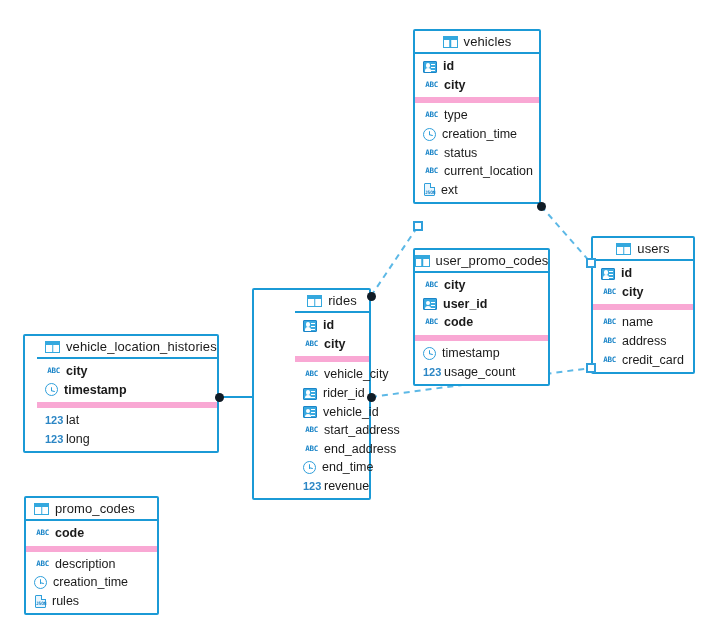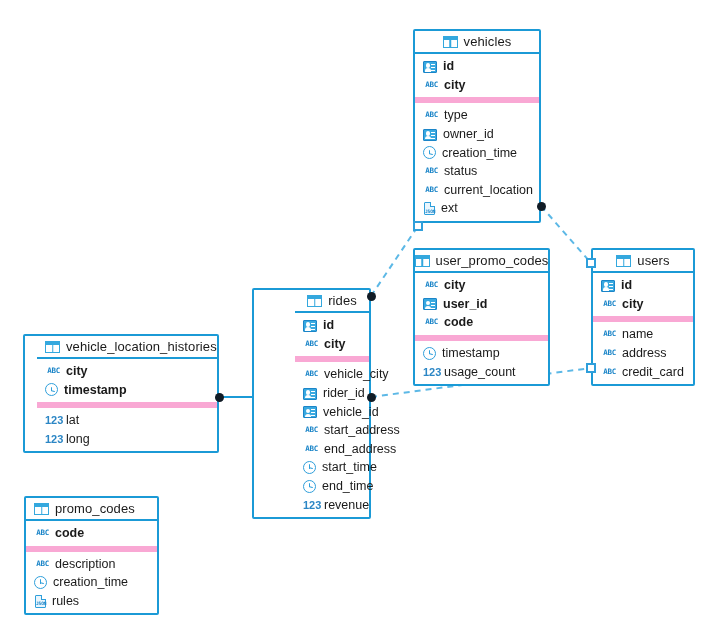--- a/index.html
+++ b/index.html
@@ -130,26 +130,20 @@
             <span class="ic-abc">ABC</span>
             <span class="fname">city</span>
           </div>
         </div>
         <div class="tbl-section">
           <div class="field-row">
             <span class="ic-abc">ABC</span>
             <span class="fname">type</span>
           </div>
           <div class="field-row">
-            <span class="ic ic-id">
-              <span class="bars"></span>
-            </span>
-            <span class="fname">owner_id</span>
-          </div>
-          <div class="field-row">
             <span class="ic ic-clock"></span>
             <span class="fname">creation_time</span>
           </div>
           <div class="field-row">
             <span class="ic-abc">ABC</span>
             <span class="fname">status</span>
           </div>
           <div class="field-row">
             <span class="ic-abc">ABC</span>
             <span class="fname">current_location</span>
@@ -187,21 +181,21 @@
           <div class="field-row">
             <span class="ic ic-clock"></span>
             <span class="fname">timestamp</span>
           </div>
           <div class="field-row">
             <span class="ic-num">123</span>
             <span class="fname">usage_count</span>
           </div>
         </div>
       </div>
-      <div class="table-node" style="left: 591px; top: 248px; width: 104px;">
+      <div class="table-node" style="left: 591px; top: 236px; width: 104px;">
         <div class="tbl-header center">
           <span class="ic ic-table"></span>
           <span class="tbl-title">users</span>
         </div>
         <div class="tbl-section keys">
           <div class="field-row key">
             <span class="ic ic-id">
               <span class="bars"></span>
             </span>
             <span class="fname">id</span>
@@ -260,24 +254,20 @@
             </span>
             <span class="fname">vehicle_id</span>
           </div>
           <div class="field-row">
             <span class="ic-abc">ABC</span>
             <span class="fname">start_address</span>
           </div>
           <div class="field-row">
             <span class="ic-abc">ABC</span>
             <span class="fname">end_address</span>
-          </div>
-          <div class="field-row">
-            <span class="ic ic-clock"></span>
-            <span class="fname">start_time</span>
           </div>
           <div class="field-row">
             <span class="ic ic-clock"></span>
             <span class="fname">end_time</span>
           </div>
           <div class="field-row">
             <span class="ic-num">123</span>
             <span class="fname">revenue</span>
           </div>
         </div>

